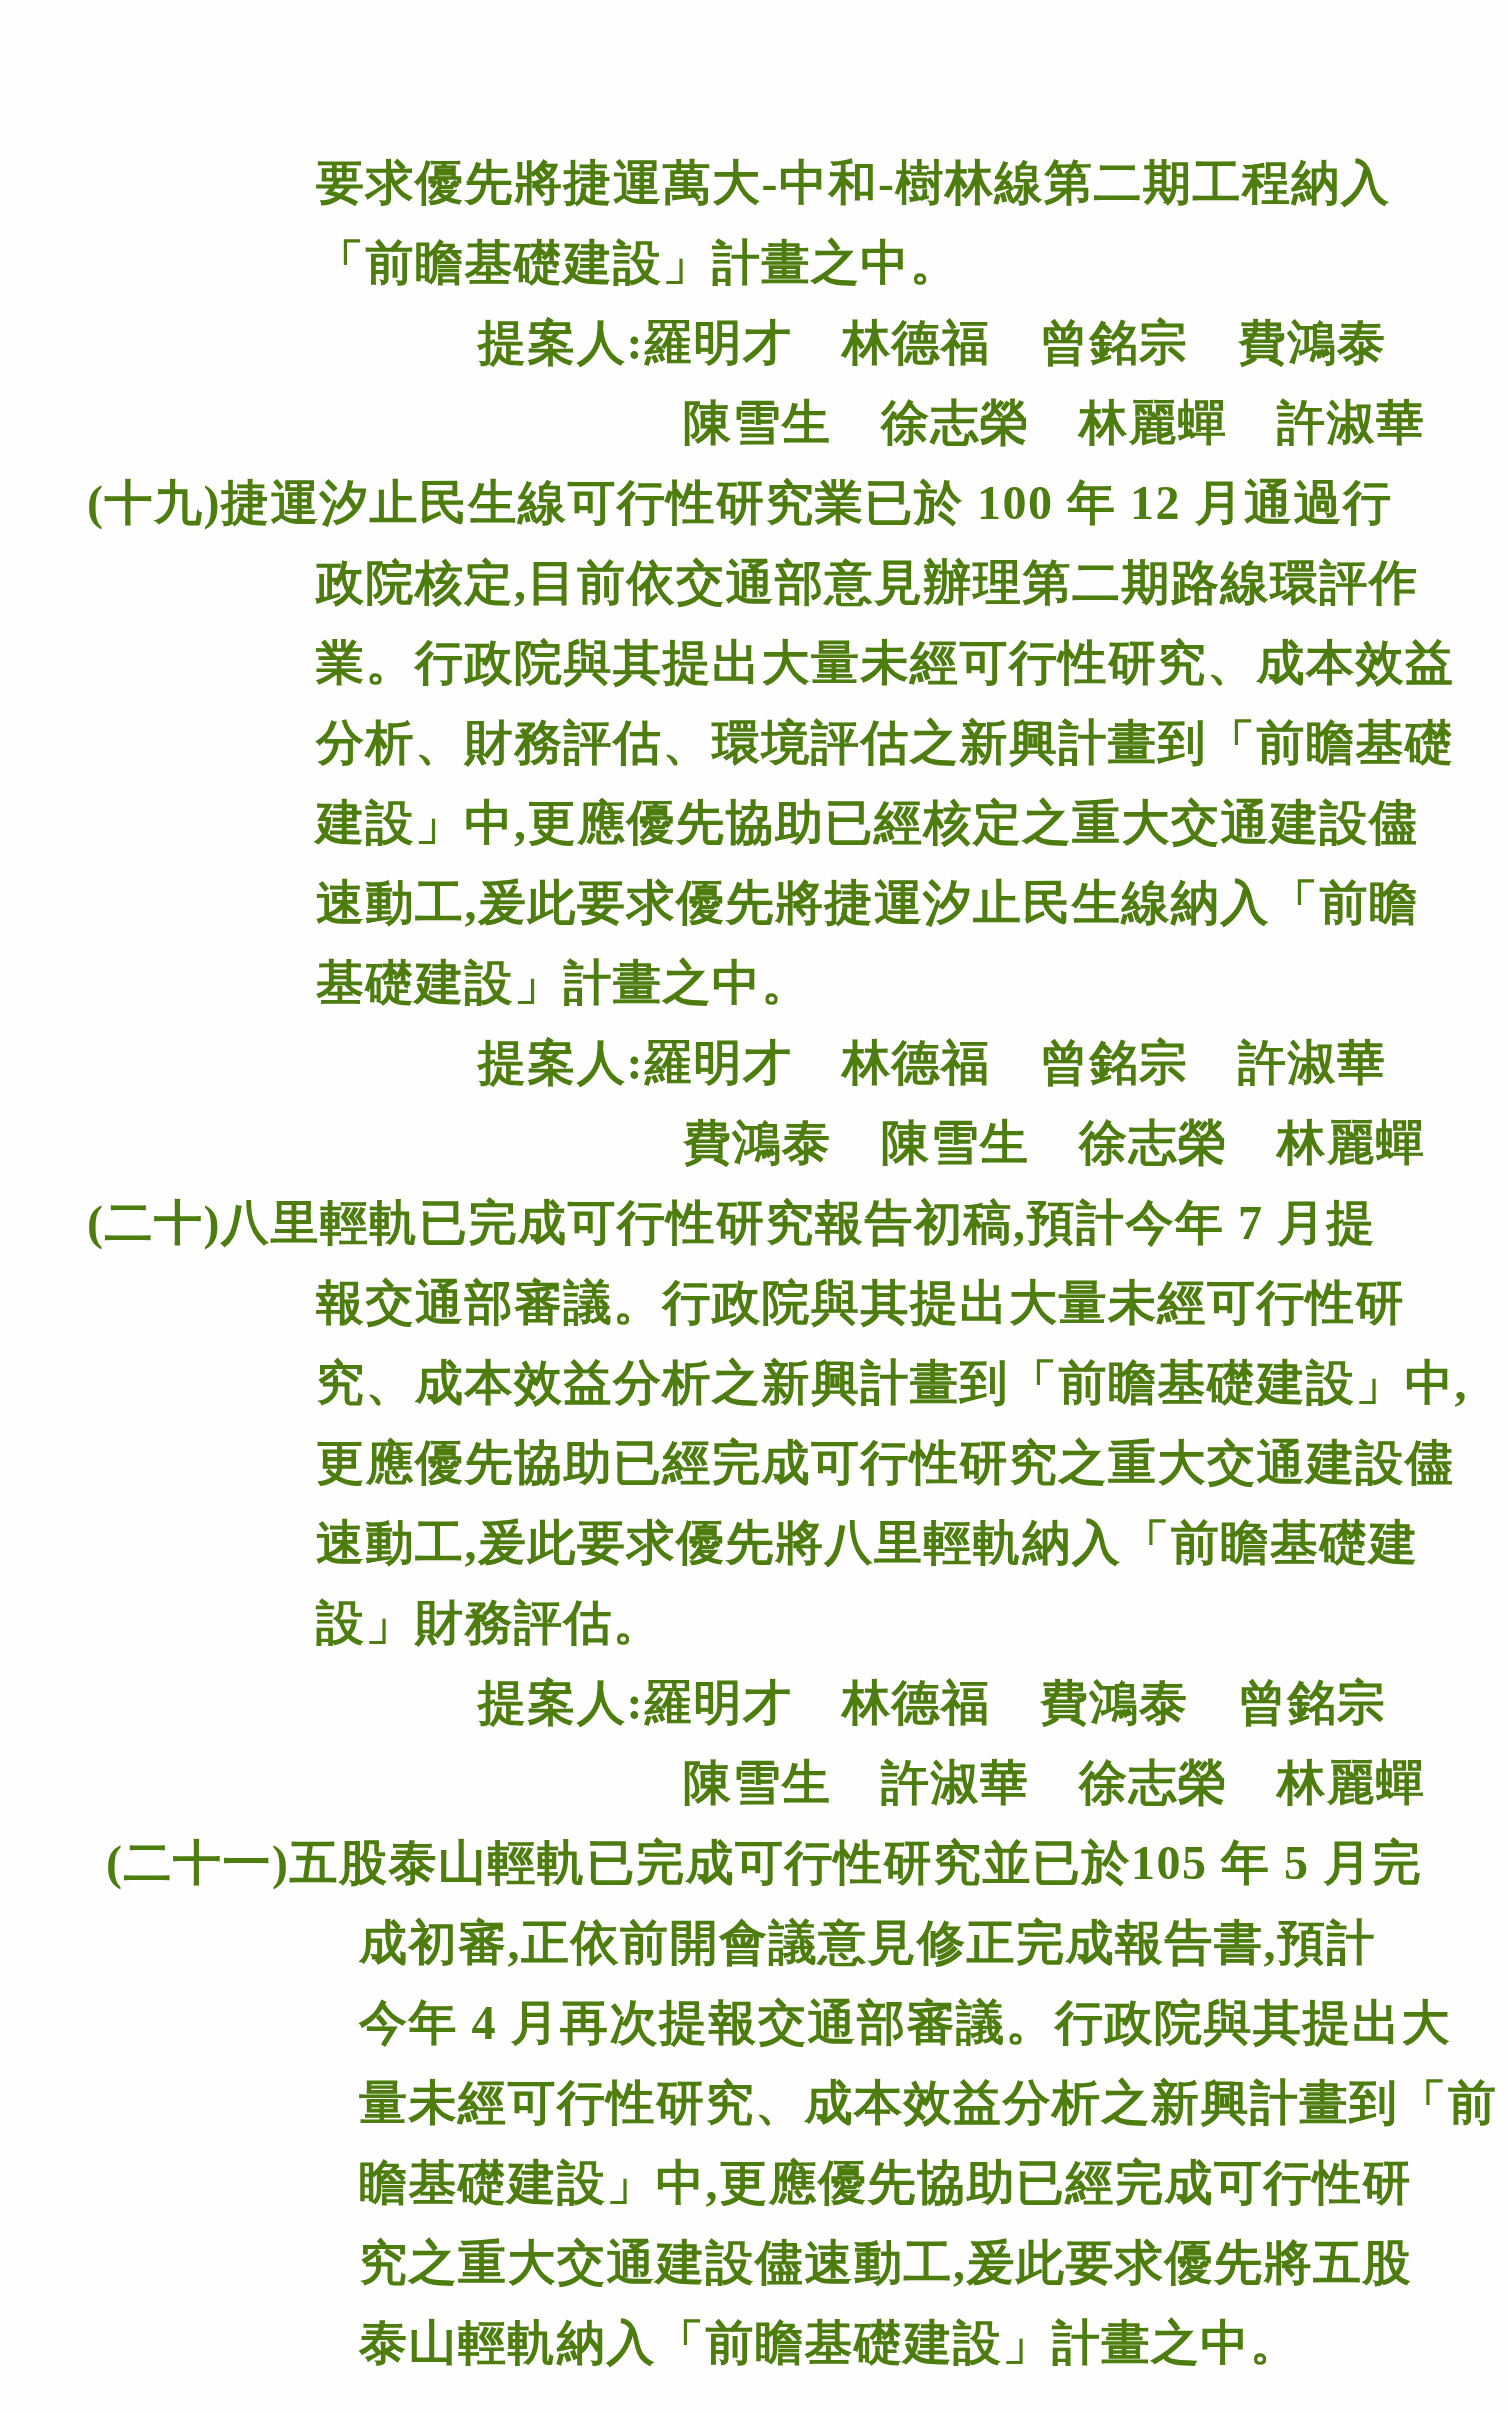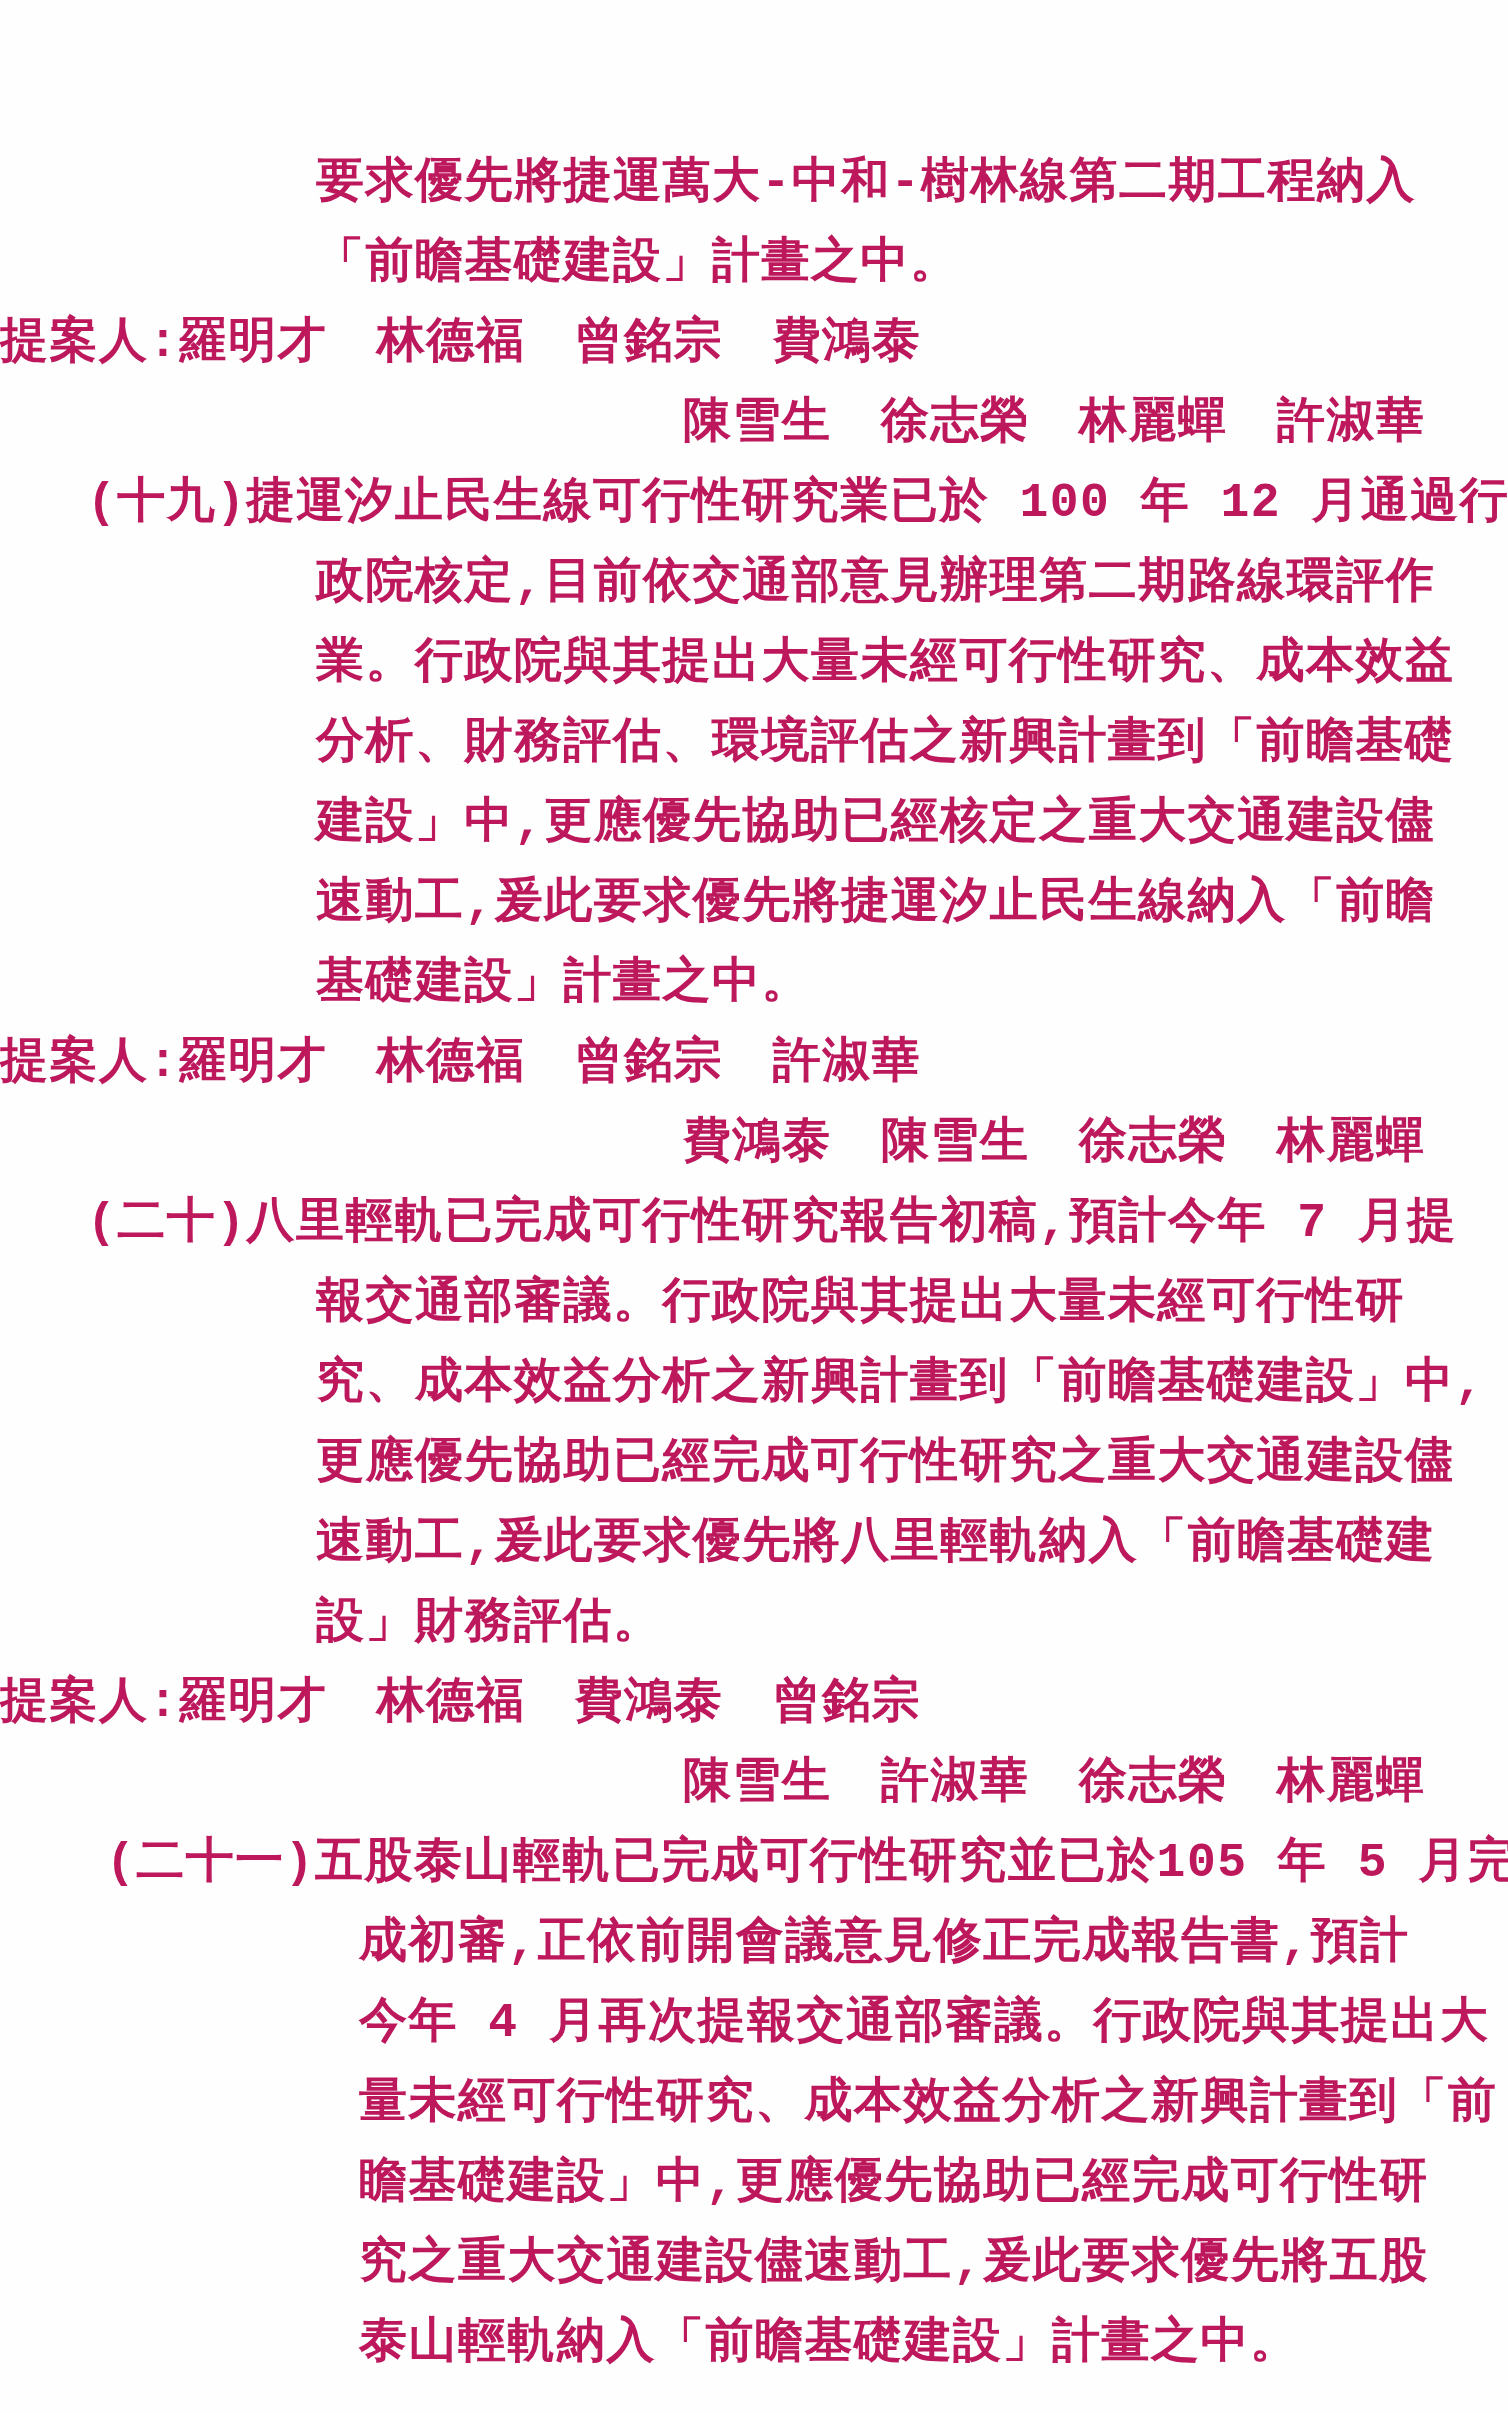--- a/index.html
+++ b/index.html
@@ -6,39 +6,39 @@
     margin: 0;
     padding: 0;
     background: #ffffff;
   }
   .page {
     position: relative;
     width: 1509px;
     height: 2413px;
     background: #fefefe;
     overflow: hidden;
-    font-family: Liberation Mono, monospace;
-    color: #be185d;
+    font-family: Liberation Serif, serif;
+    color: #4d7c0f;
   }
   .text-block {
     padding-top: 143px;
   }
   .line {
     font-size: 48px;
     line-height: 80px;
     letter-spacing: 1.5px;
     font-weight: 600;
     white-space: pre;
   }
   
   .indent-section   { margin-left: 87px; }  
   .indent-section21 { margin-left: 106px; }  
   .indent-body      { margin-left: 316px; }  
   .indent-body21    { margin-left: 359px; }  
-  .indent-proposer  { }  
+  .indent-proposer  { margin-left: 478px; }  
   .indent-names2    { margin-left: 683px; }  
 </style>
 </head>
 <body>
 
 <div class="page">
   <div class="text-block">
       <div class="line indent-body">要求優先將捷運萬大-中和-樹林線第二期工程納入</div>
       <div class="line indent-body">「前瞻基礎建設」計畫之中。</div>
       <div class="line indent-proposer">提案人:羅明才　林德福　曾銘宗　費鴻泰</div>

